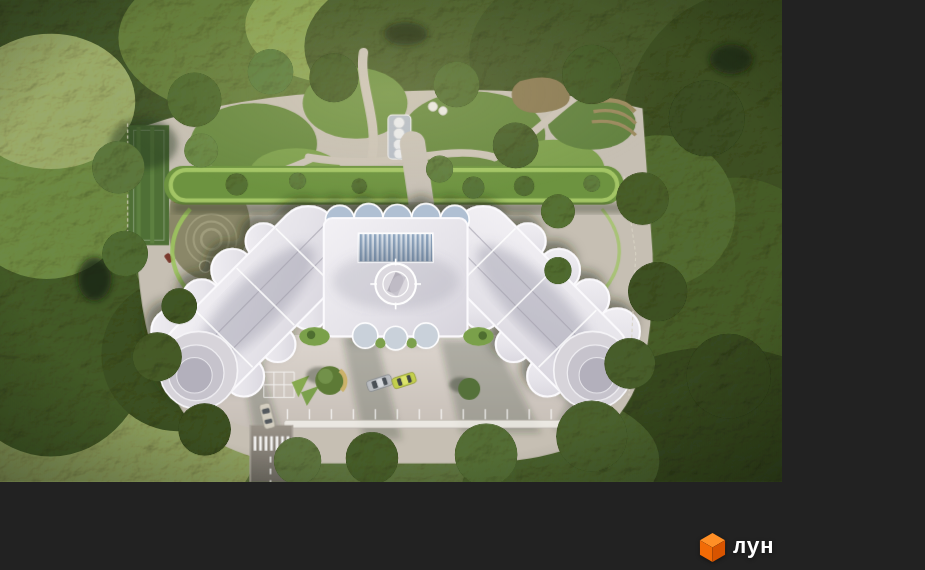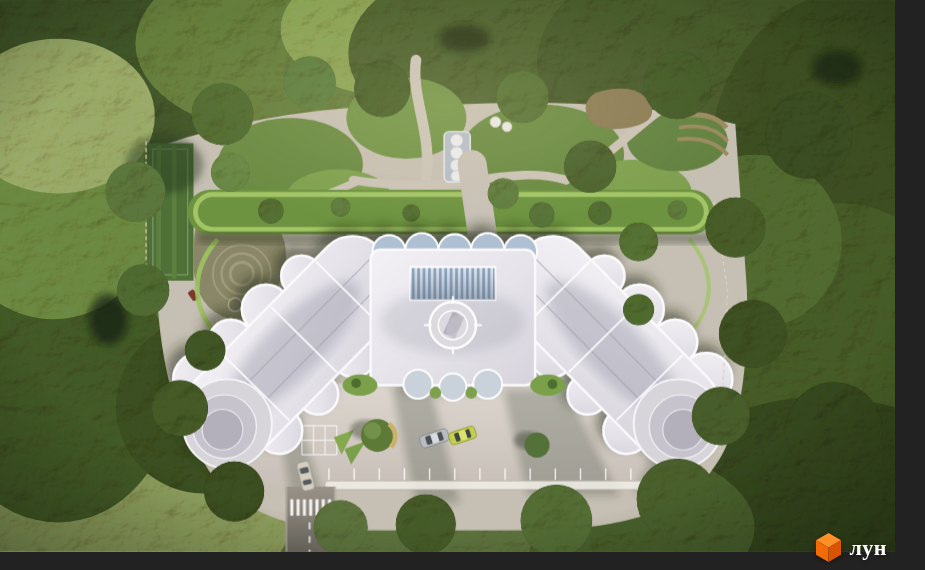--- a/index.html
+++ b/index.html
@@ -1,17 +1,17 @@
 <!DOCTYPE html>
 <html><head>
 <meta charset="utf-8">
 <style>
   html,body{margin:0;padding:0;background:#222;}
-  .stage{position:relative;width:895px;height:570px;overflow:hidden;
-         font-family:Liberation Serif, serif;}
+  .stage{position:relative;width:782px;height:570px;overflow:hidden;
+         font-family:Liberation Mono, monospace;}
   .stage svg.scene{position:absolute;inset:0;display:block;}
   
   .roof{fill:url(#roofG);stroke:#fbfafd;stroke-width:2.5;stroke-linejoin:round;}
   .dome{fill:#b0c0d3;stroke:#fdfdfe;stroke-width:2;}
   .terr1{fill:#d7d4da;stroke:#f6f5f8;stroke-width:2;}
   .terr2{fill:#c6c3cc;stroke:#efeef2;stroke-width:1.5;}
   .terr3{fill:#b3b0bc;stroke:#e8e7ec;stroke-width:1.2;}
   .wline{stroke:#ffffff;stroke-width:2;opacity:.85;}
   .jline{stroke:#a19eab;stroke-width:1.3;opacity:.65;}
   .ppath{stroke:#cbc3b7;fill:none;stroke-linecap:round;}

